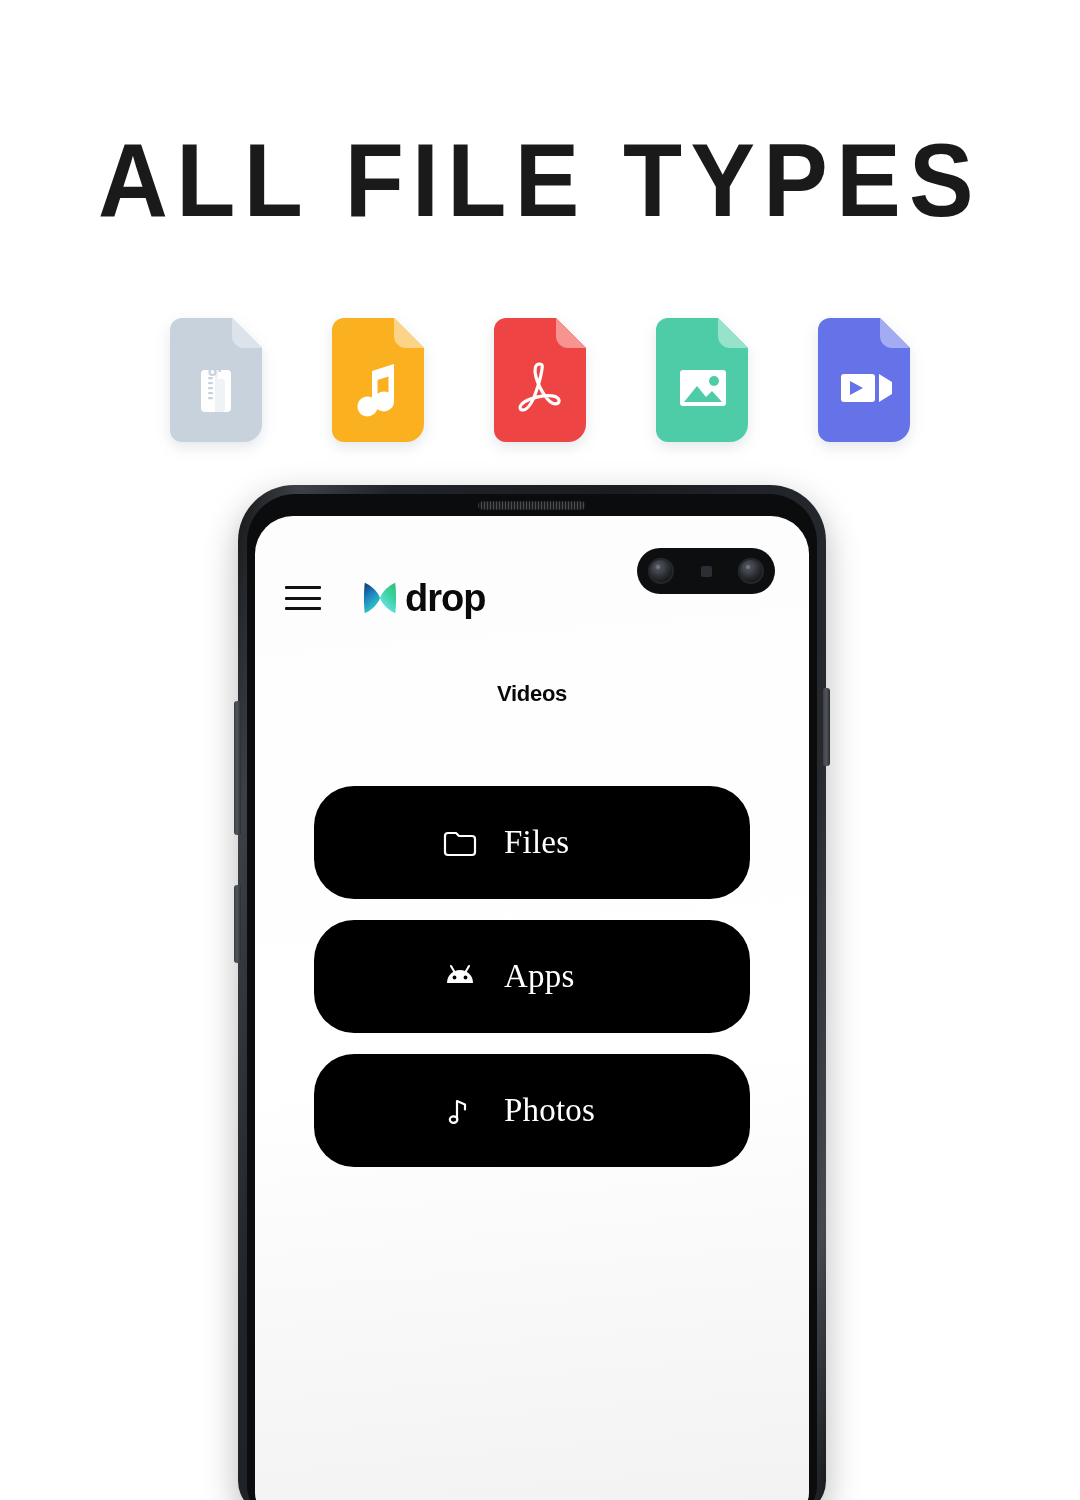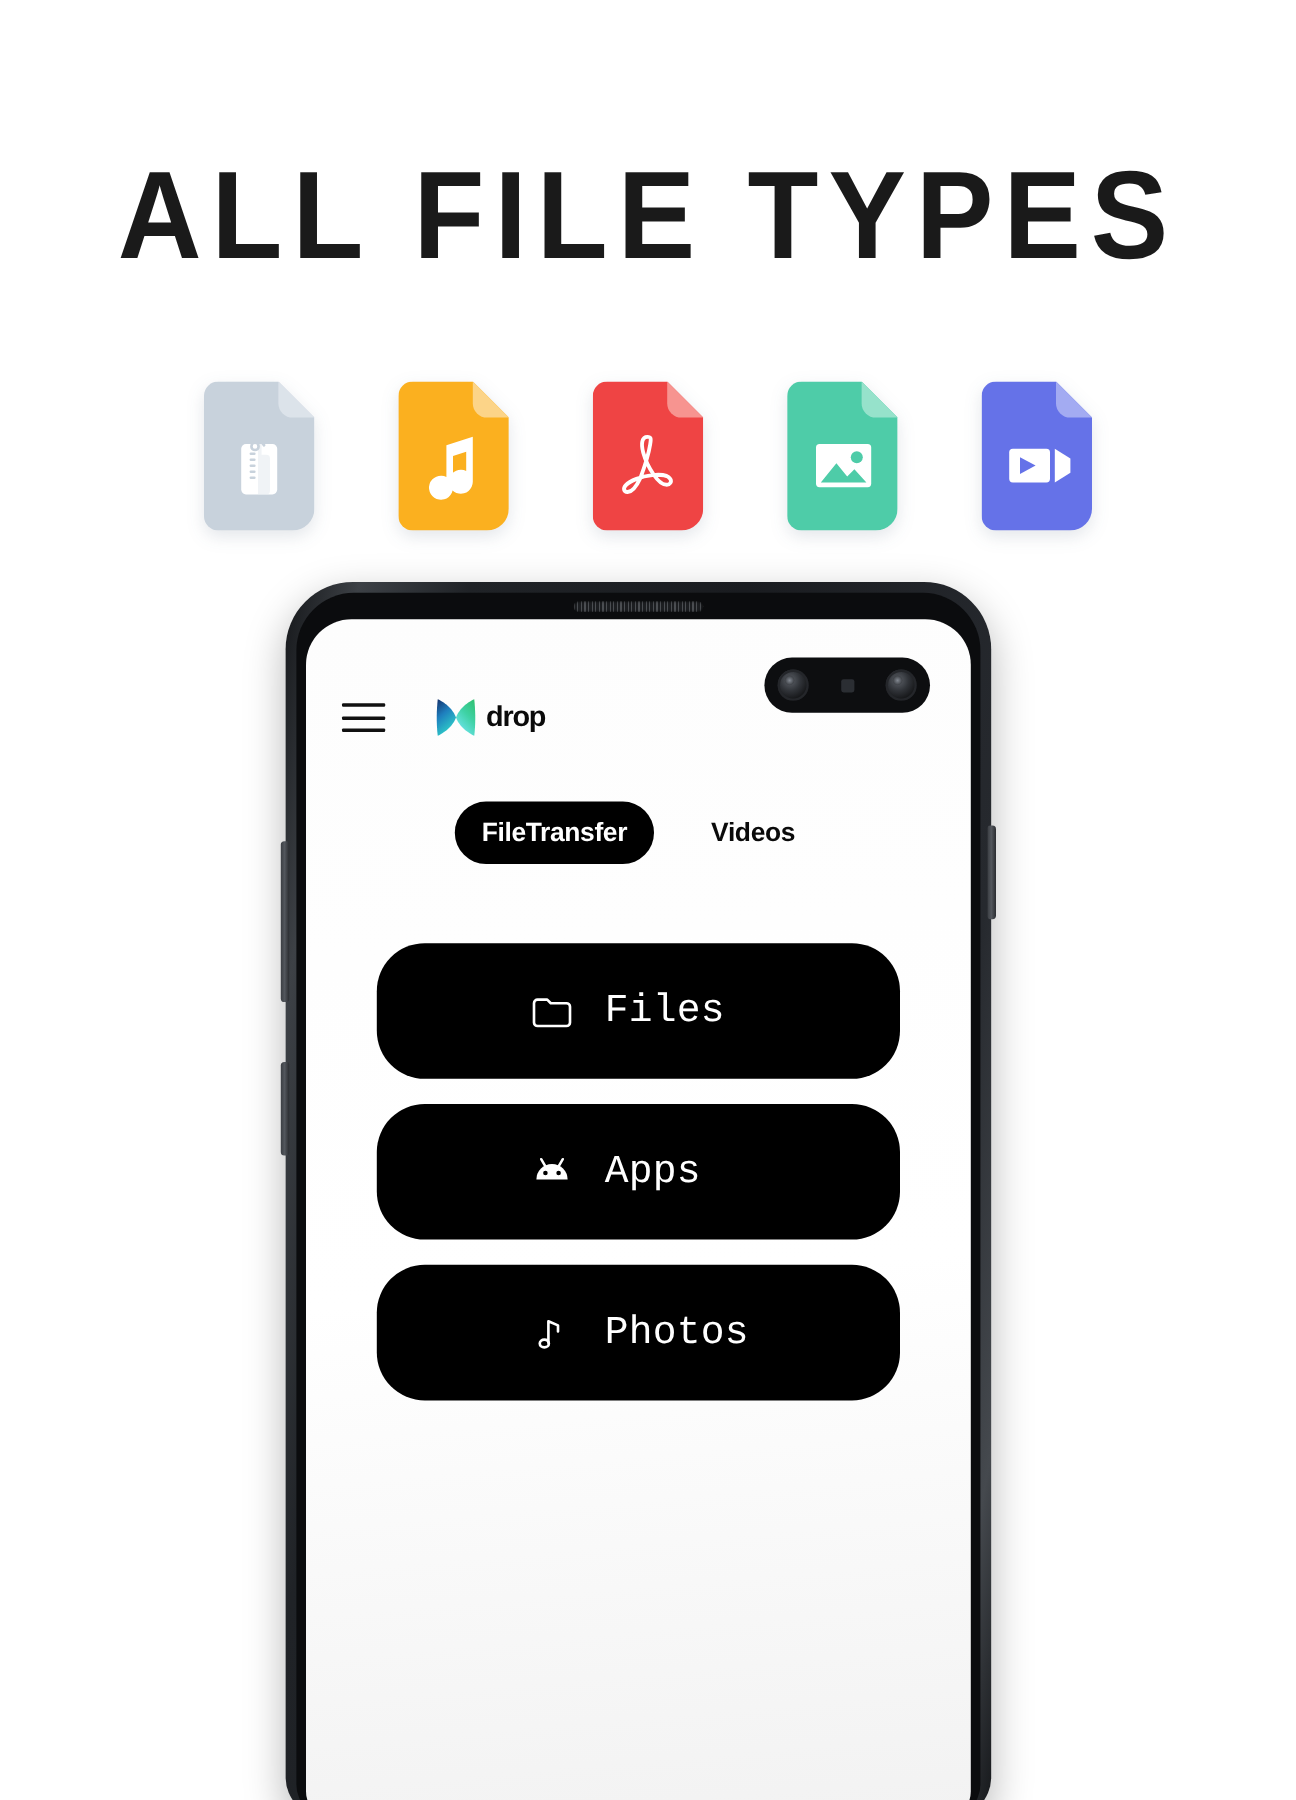--- a/index.html
+++ b/index.html
@@ -149,21 +149,21 @@
     box-sizing: border-box;
     gap: 40px;
   }
   .hamburger { width: 36px; height: 24px; display: flex; flex-direction: column; justify-content: space-between; }
   .hamburger span { display: block; height: 3px; background: #111; border-radius: 1px; }
   .brand { display: flex; align-items: center; gap: 6px; }
   .brand-mark { width: 38px; height: 38px; }
   .brand-text {
     font-family: "Liberation Sans", sans-serif;
     font-weight: 700;
-    font-size: 24px;
+    font-size: 38px;
     color: #0a0a0a;
     letter-spacing: -1px;
     line-height: 38px;
   }
 
   .tabs {
     position: absolute;
     left: 0; top: 152px;
     width: 100%;
     display: flex;
@@ -197,21 +197,21 @@
     background: #000;
     border-radius: 40px;
     display: flex;
     align-items: center;
     justify-content: center;
     gap: 24px;
   }
   .menu-ico { width: 40px; height: 40px; display: flex; align-items: center; justify-content: center; }
   .menu-label {
     color: #ffffff;
-    font-family: Liberation Mono, monospace;
+    font-family: Liberation Serif, serif;
     font-weight: 400;
     font-size: 33px;
     letter-spacing: 0.2px;
     min-width: 120px;
     text-align: left;
   }
 </style>
 </head>
 <body>
 
@@ -313,21 +313,20 @@
               </linearGradient>
             </defs>
             <path d="M4 4 C4 4 16 9 20 20 C16 31 4 36 4 36 C4 36 2 22 4 4 Z" fill="url(#gLeft)"></path>
             <path d="M36 4 C36 4 24 9 20 20 C24 31 36 36 36 36 C36 36 38 22 36 4 Z" fill="url(#gRight)"></path>
           </svg>
           <span class="brand-text">drop</span>
         </div>
       </div>
 
       <div class="tabs">
-        <div class="tab active">FileTransfer</div>
         <div class="tab">Videos</div>
       </div>
 
       <div class="menu-list">
 
         <div class="menu-btn">
           <span class="menu-ico">
             <svg viewBox="0 0 40 40" width="40" height="40" fill="none" stroke="#fff" stroke-width="2.2" stroke-linejoin="round" stroke-linecap="round">
               <path d="M5 13 v16 a3 3 0 0 0 3 3 h24 a3 3 0 0 0 3 -3 V16 a3 3 0 0 0 -3 -3 H19 l-3 -3 H8 a3 3 0 0 0 -3 3 Z"></path>
             </svg>

